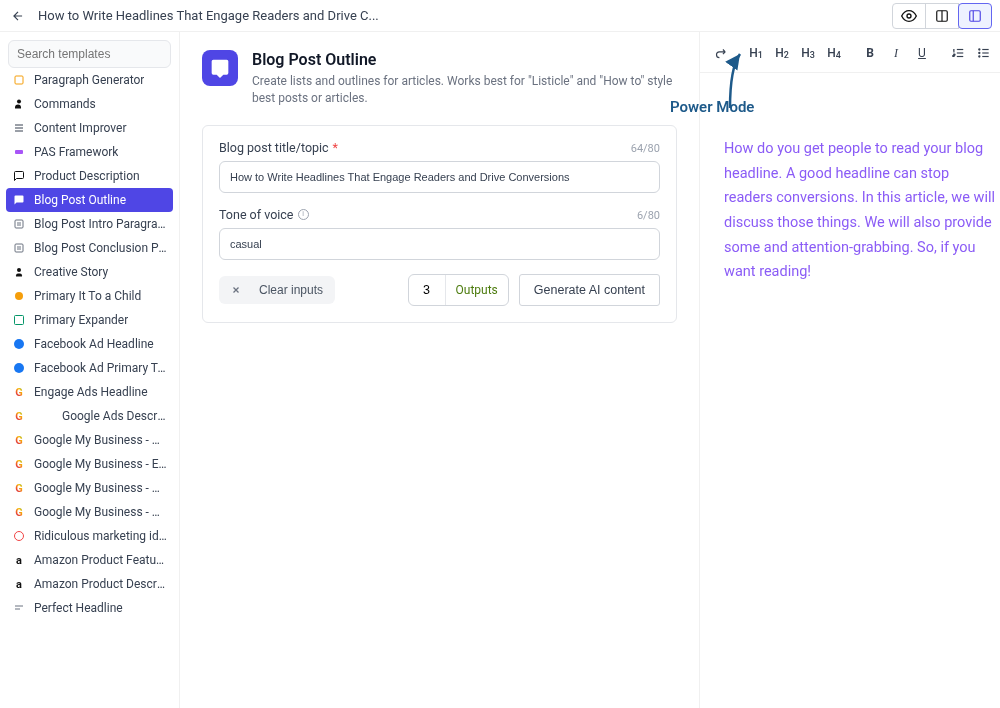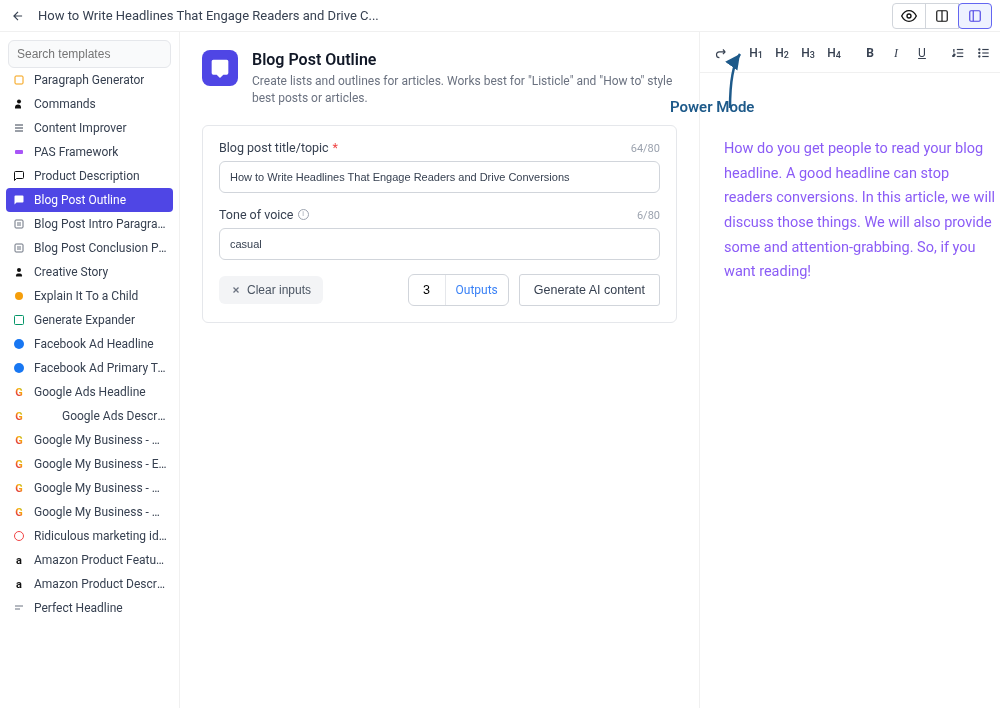--- a/index.html
+++ b/index.html
@@ -26,25 +26,25 @@
 .center-header .tile { width: 36px; height: 36px; background: #4f46e5; border-radius: 8px; display:flex; align-items:center; justify-content:center; flex:0 0 36px;}
 .center-header h2 { font-size: 16px; font-weight: 600; color: #111827; margin-bottom: 4px;}
 .center-header p { font-size: 12px; color: #6b7280; line-height: 1.4; }
 .form-block { border: 1px solid #e5e7eb; border-radius: 6px; padding: 14px 16px 16px; }
 .field { margin-bottom: 14px; }
 .field-label-row { display:flex; align-items:flex-end; justify-content:space-between; margin-bottom:6px;}
 .field-label-row label { font-size: 12.5px; color: #374151; display:flex; align-items:center; gap:4px;}
 .field-label-row .hint { font-size: 11px; color: #9ca3af; }
 .field input { width: 100%; padding: 9px 10px; border: 1px solid #d1d5db; border-radius: 6px; font-size: 11px; color: #374151; outline:none;}
 .actions-row { display:flex; align-items:center; justify-content: space-between; margin-top: 2px;}
-.clear-btn { background: #f3f4f6; border: none; border-radius: 6px; padding: 7px 12px; font-size: 12px; color: #4b5563; cursor:pointer; display:flex; align-items:center; gap:6px;}
+.clear-btn { background: #f3f4f6; border: none; border-radius: 6px; padding: 7px 12px; font-size: 12px; color: #4b5563; cursor:pointer; display:flex; align-items:center; gap:18px;}
 .right-actions { display:flex; align-items:center; gap:10px;}
 .outputs-group { display:flex; align-items:center; border:1px solid #d1d5db; border-radius:6px; height:32px; overflow:hidden;}
 .outputs-group input { width:36px; border:none; text-align:center; font-size:12.5px; outline:none;}
-.outputs-group span { padding:0 10px; font-size:12px; color:#3b82f6; border-left:1px solid #e5e7eb; height:100%; display:flex; align-items:center;}
+.outputs-group span { padding:0 10px; font-size:12px; color:#4d7c0f; border-left:1px solid #e5e7eb; height:100%; display:flex; align-items:center;}
 .generate-btn { border:1px solid #d1d5db; background:#fff; border-radius:3px; height:32px; padding:0 14px; font-size:12.5px; color:#374151; cursor:pointer;}
 .editor-panel { width: 300px; padding: 10px 0 0 0; position:relative;}
 .toolbar { display:flex; align-items:center; gap:6px; padding: 0 6px 8px 6px; border-bottom:1px solid #f0f0f0; justify-content:flex-end; font-size:12px; color:#374151; overflow:hidden;}
 .toolbar .tbtn { min-width:20px; height:22px; display:flex; align-items:center; justify-content:center; cursor:pointer; padding:0 2px;}
 .toolbar .heading-btn { font-size:12px; font-weight:500;}
 .toolbar .heading-btn sub {font-size:9px; position:relative; top:2px;}
 .toolbar .sep { width:1px; height:16px; background:#e5e7eb; margin:0 2px;}
 .editor-content { padding: 64px 0 0 24px; font-size: 14.5px; line-height: 1.7; color: #8b5cf6; }
 .annotation-arrow { position:absolute; left:20px; top:16px; pointer-events:none;}
 .annotation-label { position:absolute; left: -30px; top: 66px; color:#1e5a8a; font-weight:600; font-size:15px;}
@@ -169,29 +169,29 @@
             </svg>
           </span>
           <span style="overflow: hidden; text-overflow: ellipsis;">Creative Story</span>
         </div>
         <div class="tmpl">
           <span class="ticon">
             <svg width="12" height="12" viewBox="0 0 24 24" fill="#f59e0b">
               <circle cx="12" cy="12" r="8"></circle>
             </svg>
           </span>
-          <span style="overflow: hidden; text-overflow: ellipsis;">Explain It To a Child</span>
+          <span style="overflow: hidden; text-overflow: ellipsis;">Primary It To a Child</span>
         </div>
         <div class="tmpl">
           <span class="ticon">
             <svg width="12" height="12" viewBox="0 0 24 24" fill="none" stroke="#059669" stroke-width="2">
               <rect x="3" y="3" width="18" height="18" rx="2"></rect>
             </svg>
           </span>
-          <span style="overflow: hidden; text-overflow: ellipsis;">Generate Expander</span>
+          <span style="overflow: hidden; text-overflow: ellipsis;">Primary Expander</span>
         </div>
         <div class="tmpl">
           <span class="ticon">
             <svg width="12" height="12" viewBox="0 0 24 24" fill="#1877f2">
               <circle cx="12" cy="12" r="10"></circle>
             </svg>
           </span>
           <span style="overflow: hidden; text-overflow: ellipsis;">Facebook Ad Headline</span>
         </div>
         <div class="tmpl">
@@ -199,21 +199,21 @@
             <svg width="12" height="12" viewBox="0 0 24 24" fill="#1877f2">
               <circle cx="12" cy="12" r="10"></circle>
             </svg>
           </span>
           <span style="overflow: hidden; text-overflow: ellipsis;">Facebook Ad Primary Text</span>
         </div>
         <div class="tmpl">
           <span class="ticon">
             <span style="font-weight:700;font-size:11px;background:linear-gradient(45deg,#4285f4,#ea4335,#fbbc05,#34a853);-webkit-background-clip:text;color:transparent;">G</span>
           </span>
-          <span style="overflow: hidden; text-overflow: ellipsis;">Google Ads Headline</span>
+          <span style="overflow: hidden; text-overflow: ellipsis;">Engage Ads Headline</span>
         </div>
         <div class="tmpl">
           <span class="ticon">
             <span style="font-weight:700;font-size:11px;background:linear-gradient(45deg,#4285f4,#ea4335,#fbbc05,#34a853);-webkit-background-clip:text;color:transparent;">G</span>
           </span>
           <span style="overflow: hidden; text-overflow: ellipsis; margin-left: 28px;">Google Ads Description</span>
         </div>
         <div class="tmpl">
           <span class="ticon">
             <span style="font-weight:700;font-size:11px;background:linear-gradient(45deg,#4285f4,#ea4335,#fbbc05,#34a853);-webkit-background-clip:text;color:transparent;">G</span>

